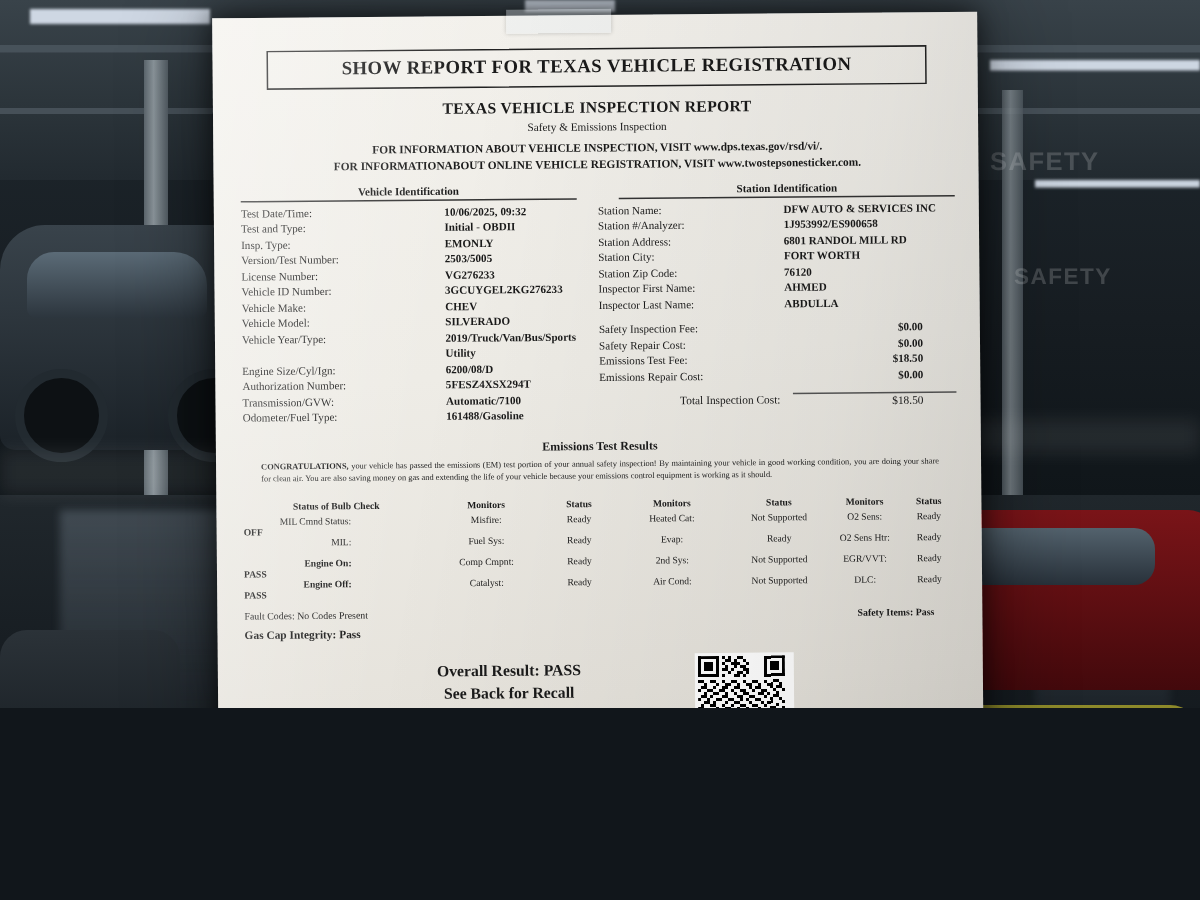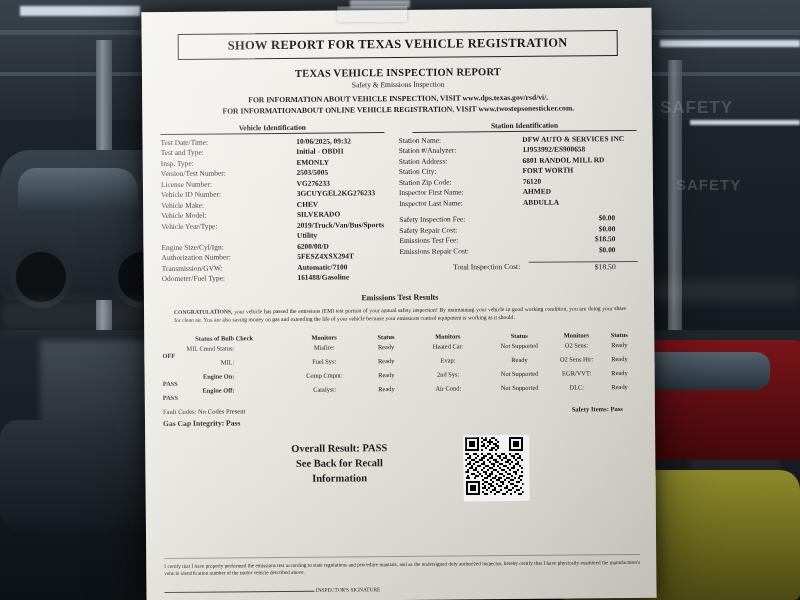--- a/index.html
+++ b/index.html
@@ -1,17 +1,17 @@
 <!DOCTYPE html>
 <html><head>
 <meta charset="utf-8">
 <style>
   html,body{margin:0;padding:0;}
   body{width:800px;height:600px;overflow:hidden;background:#11161b;font-family:"Liberation Serif",serif;}
-  .scene{position:relative;width:800px;height:600px;overflow:hidden;text-decoration:underline;}
+  .scene{position:relative;width:800px;height:472px;overflow:hidden;text-decoration:underline;}
 
   
   .bg{position:absolute;inset:0;background:
       linear-gradient(180deg,#2a3238 0%,#1d252b 18%,#171d22 45%,#10161a 70%,#0b1014 100%);}
   .ceiling{position:absolute;left:0;top:0;width:800px;height:120px;
       background:linear-gradient(180deg,#39434a 0%,#2b343a 60%,#222a30 100%);}
   .ceil-beam{position:absolute;background:#4b565e;opacity:.85;}
   .lightstrip{position:absolute;background:#e9f2ff;opacity:.85;filter:blur(1px);}
   .pillar{position:absolute;background:linear-gradient(90deg,#5c666d,#8b959b 40%,#525c63);}
   .floor{position:absolute;left:0;top:330px;width:800px;height:270px;

